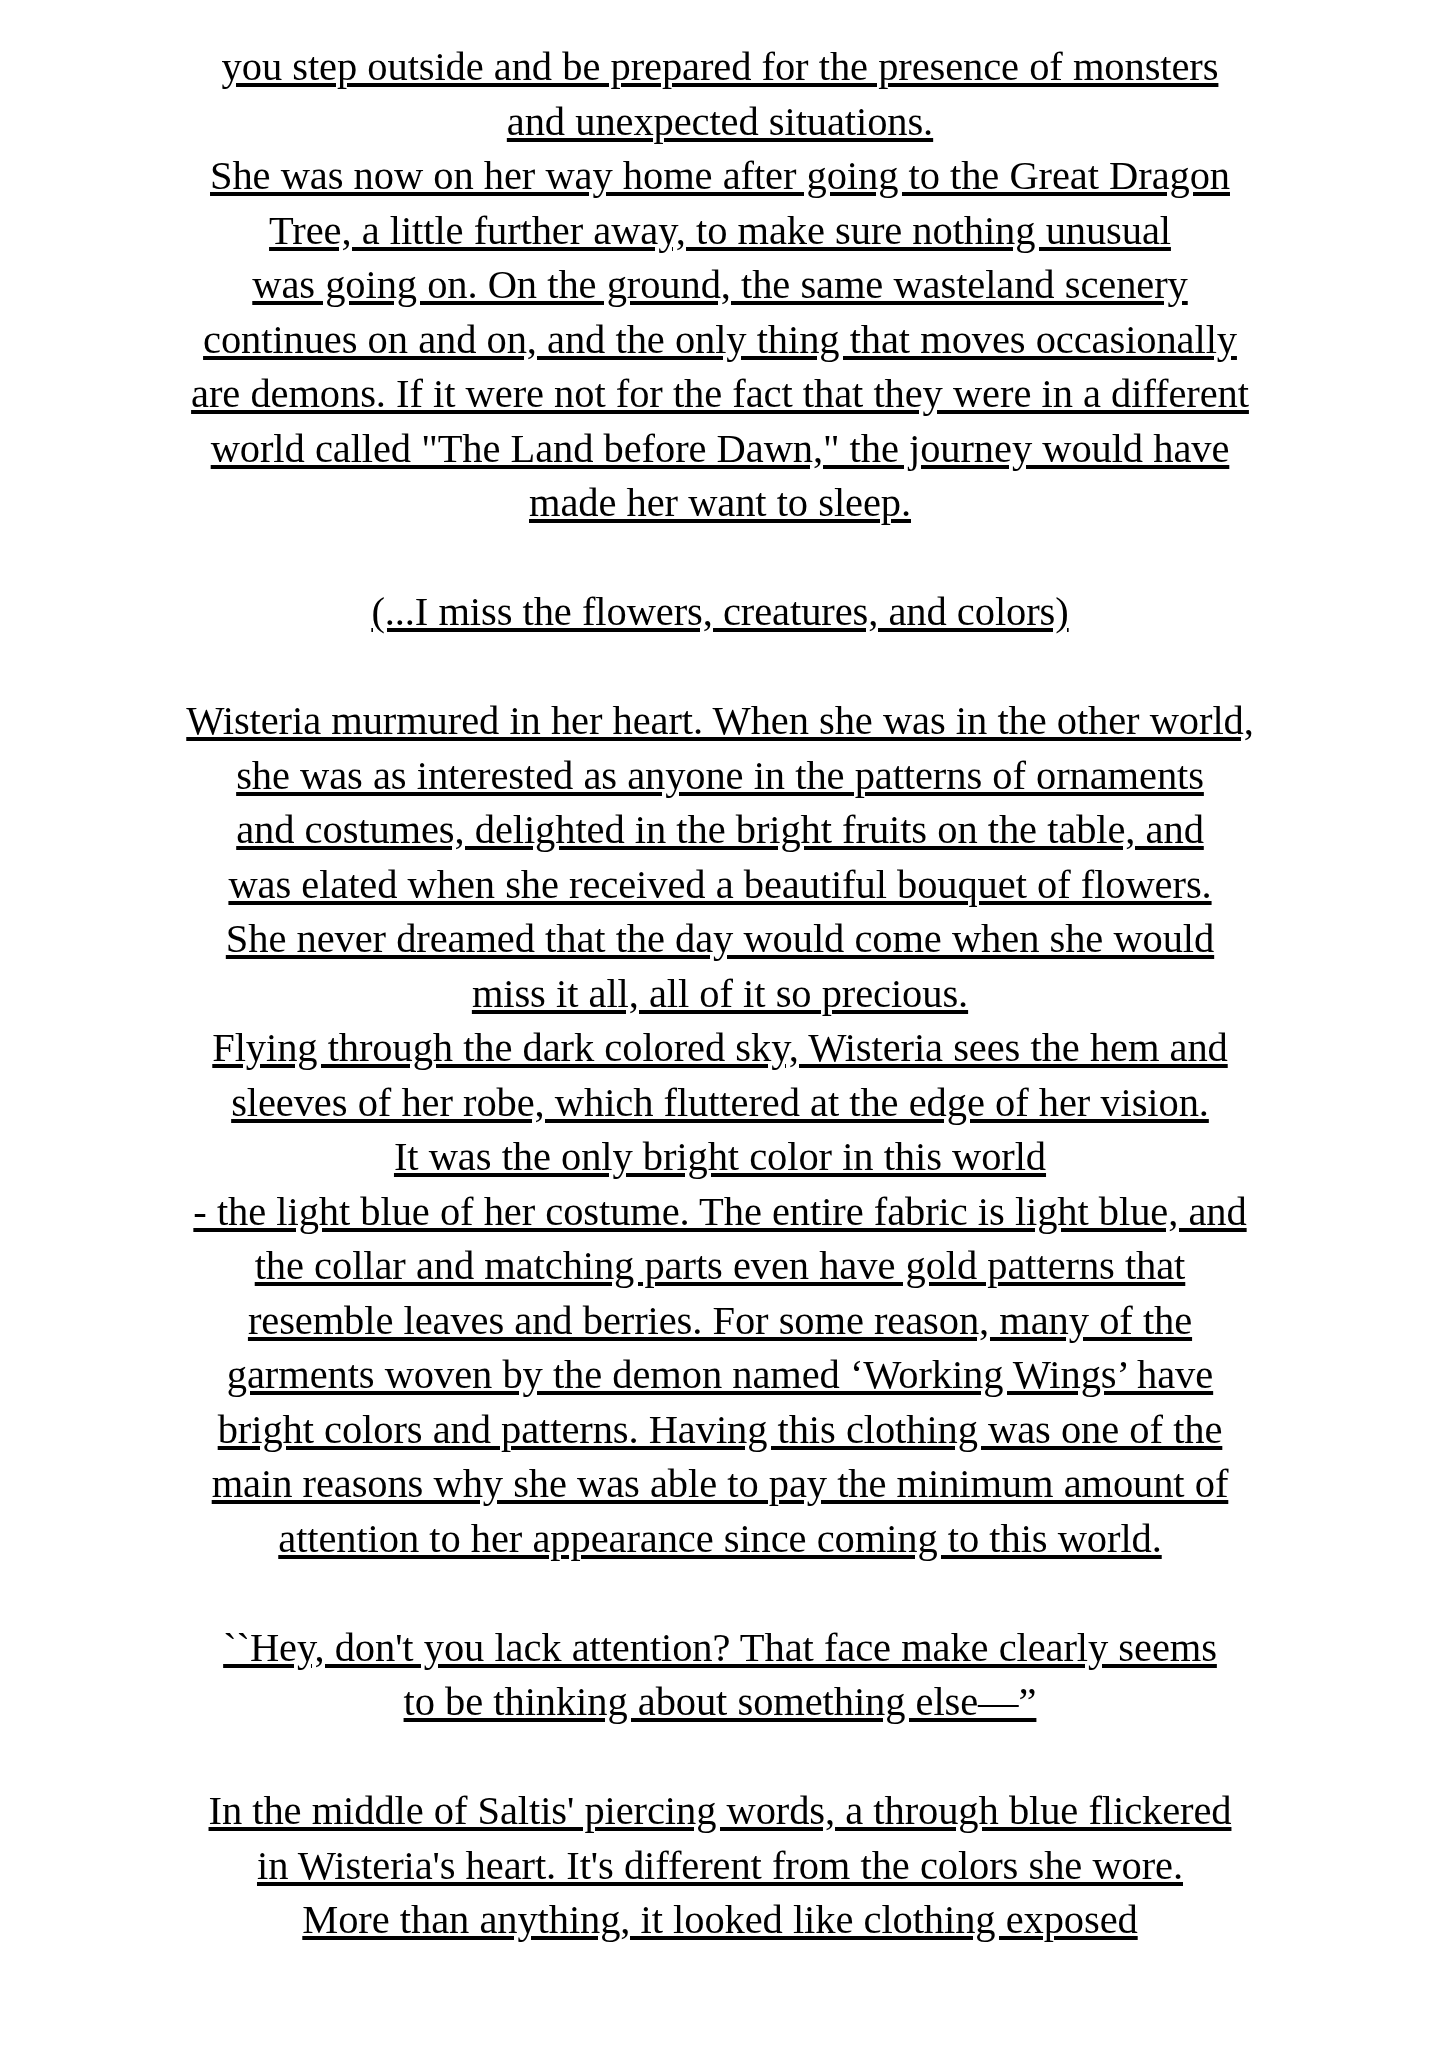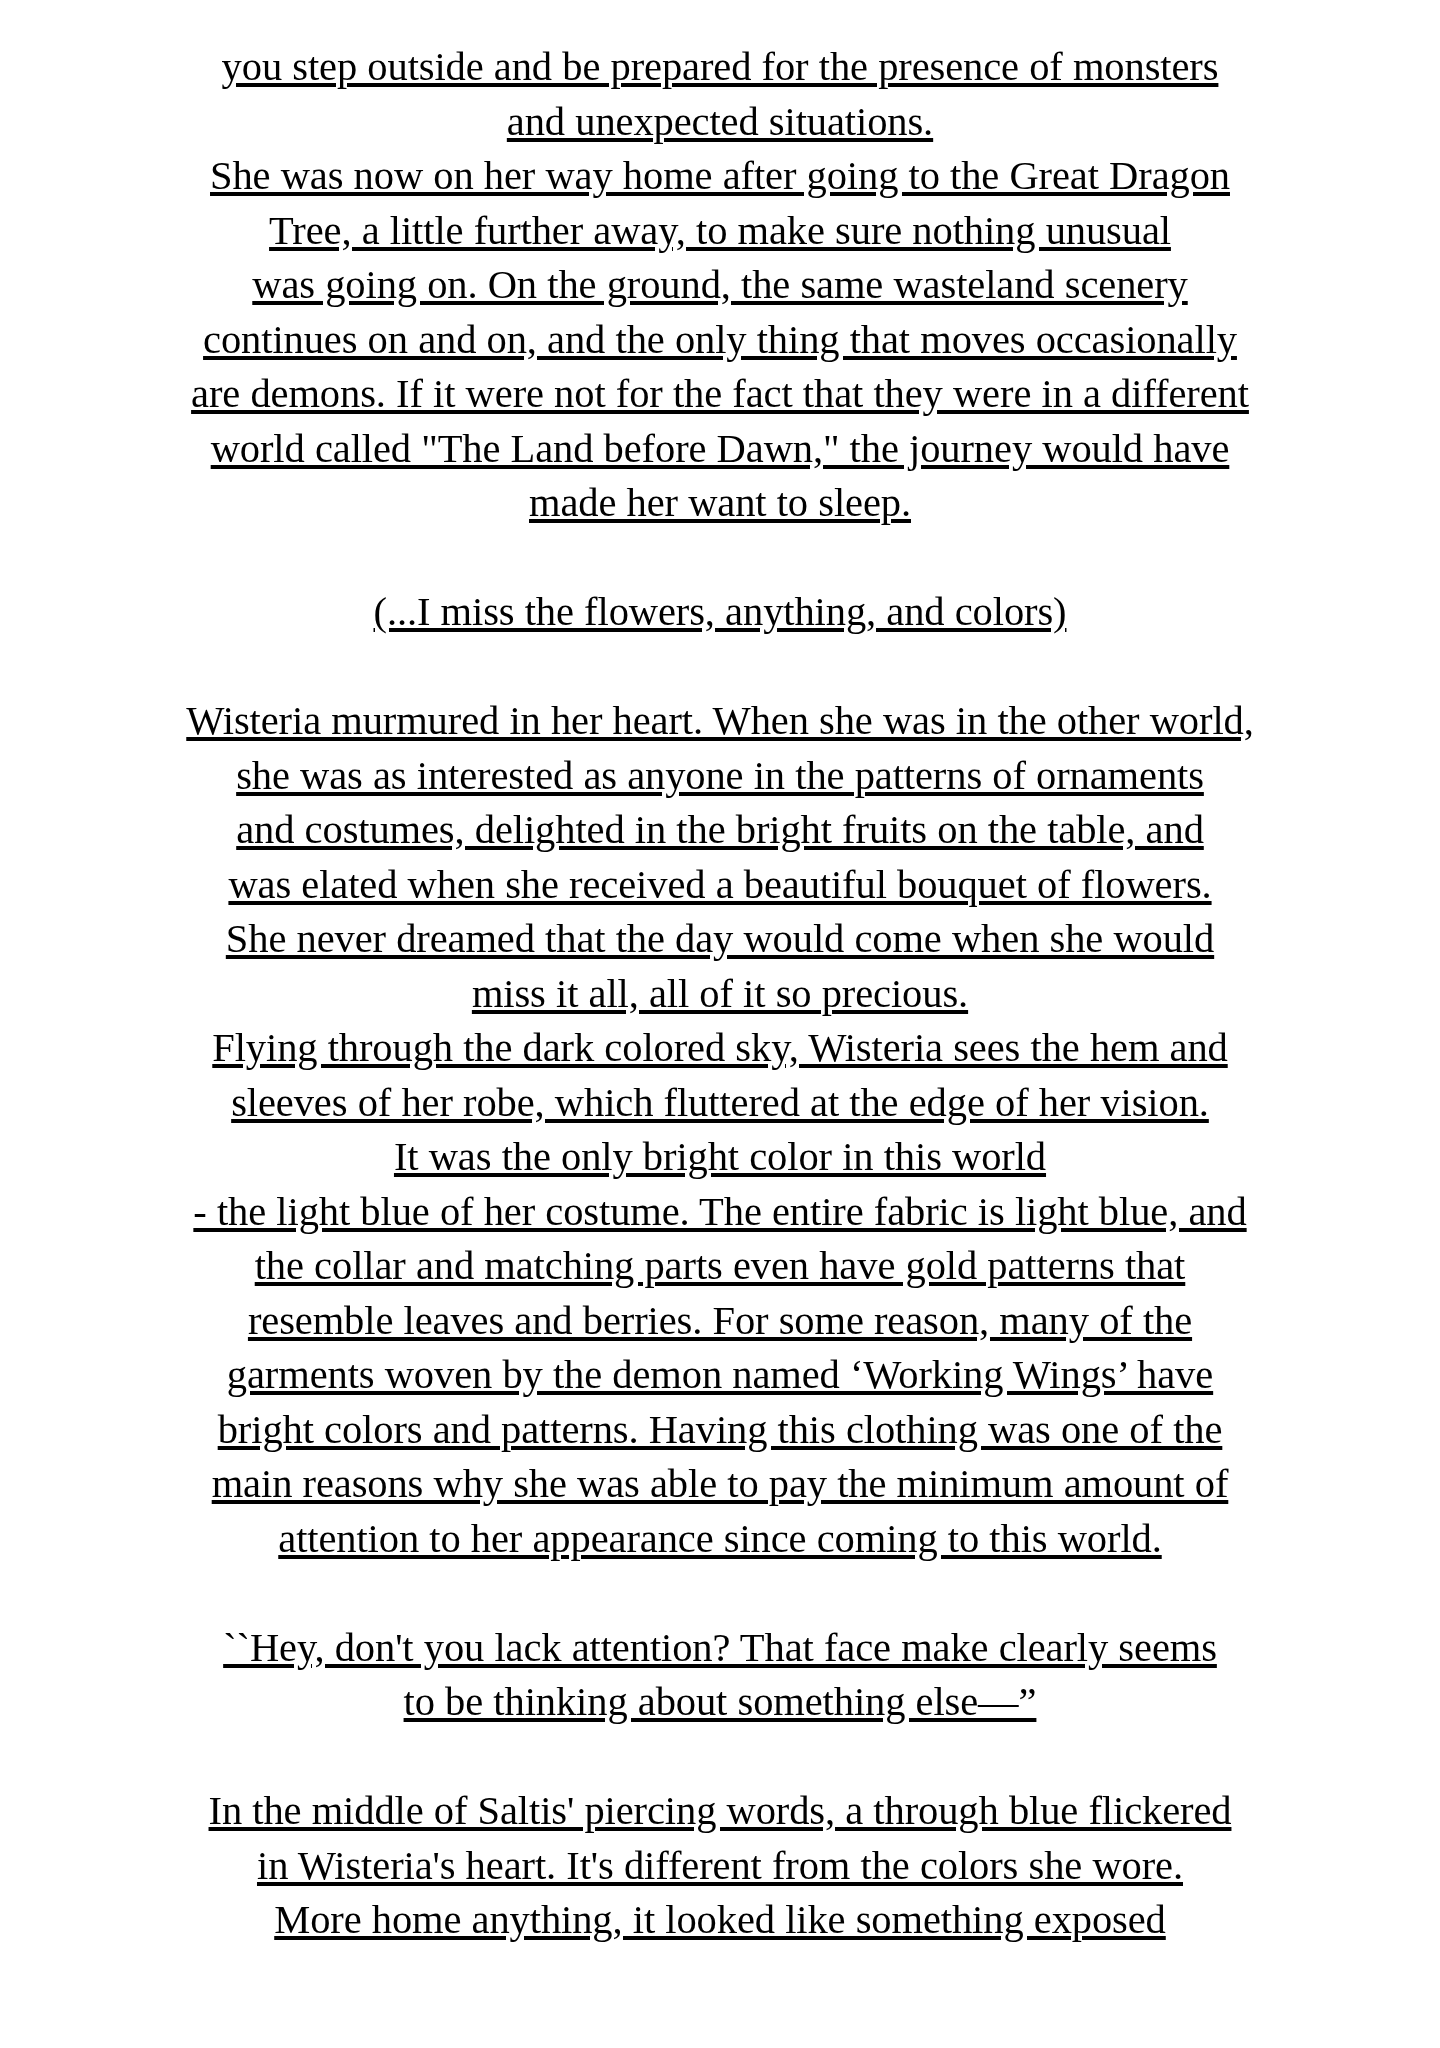--- a/index.html
+++ b/index.html
@@ -56,21 +56,21 @@
     white-space: pre;
   }
 </style>
 </head>
 <body style="background: rgb(255, 255, 255);">
 
 <div id="page" style="background: rgb(255, 255, 255);">
   <div class="text-body" id="text-body" style="color: rgb(0, 0, 0); text-align: center;">
       <div class="para"><span class="line">you step outside and be prepared for the presence of monsters</span><span class="line">and unexpected situations.</span><span class="line">She was now on her way home after going to the Great Dragon</span><span class="line">Tree, a little further away, to make sure nothing unusual</span><span class="line">was going on. On the ground, the same wasteland scenery</span><span class="line">continues on and on, and the only thing that moves occasionally</span><span class="line">are demons. If it were not for the fact that they were in a different</span><span class="line">world called "The Land before Dawn," the journey would have</span><span class="line">made her want to sleep.</span></div>
       <span class="spacer"></span>
-      <div class="para"><span class="line">(...I miss the flowers, anything, and colors)</span></div>
+      <div class="para"><span class="line">(...I miss the flowers, creatures, and colors)</span></div>
       <span class="spacer"></span>
       <div class="para"><span class="line">Wisteria murmured in her heart. When she was in the other world,</span><span class="line">she was as interested as anyone in the patterns of ornaments</span><span class="line">and costumes, delighted in the bright fruits on the table, and</span><span class="line">was elated when she received a beautiful bouquet of flowers.</span><span class="line">She never dreamed that the day would come when she would</span><span class="line">miss it all, all of it so precious.</span><span class="line">Flying through the dark colored sky, Wisteria sees the hem and</span><span class="line">sleeves of her robe, which fluttered at the edge of her vision.</span><span class="line">It was the only bright color in this world</span><span class="line">- the light blue of her costume. The entire fabric is light blue, and</span><span class="line">the collar and matching parts even have gold patterns that</span><span class="line">resemble leaves and berries. For some reason, many of the</span><span class="line">garments woven by the demon named ‘Working Wings’ have</span><span class="line">bright colors and patterns. Having this clothing was one of the</span><span class="line">main reasons why she was able to pay the minimum amount of</span><span class="line">attention to her appearance since coming to this world.</span></div>
       <span class="spacer"></span>
       <div class="para"><span class="line">``Hey, don't you lack attention? That face make clearly seems</span><span class="line">to be thinking about something else—”</span></div>
       <span class="spacer"></span>
-      <div class="para"><span class="line">In the middle of Saltis' piercing words, a through blue flickered</span><span class="line">in Wisteria's heart. It's different from the colors she wore.</span><span class="line">More home anything, it looked like something exposed</span></div>
+      <div class="para"><span class="line">In the middle of Saltis' piercing words, a through blue flickered</span><span class="line">in Wisteria's heart. It's different from the colors she wore.</span><span class="line">More than anything, it looked like clothing exposed</span></div>
     </div>
 </div>
 
 </body></html>

